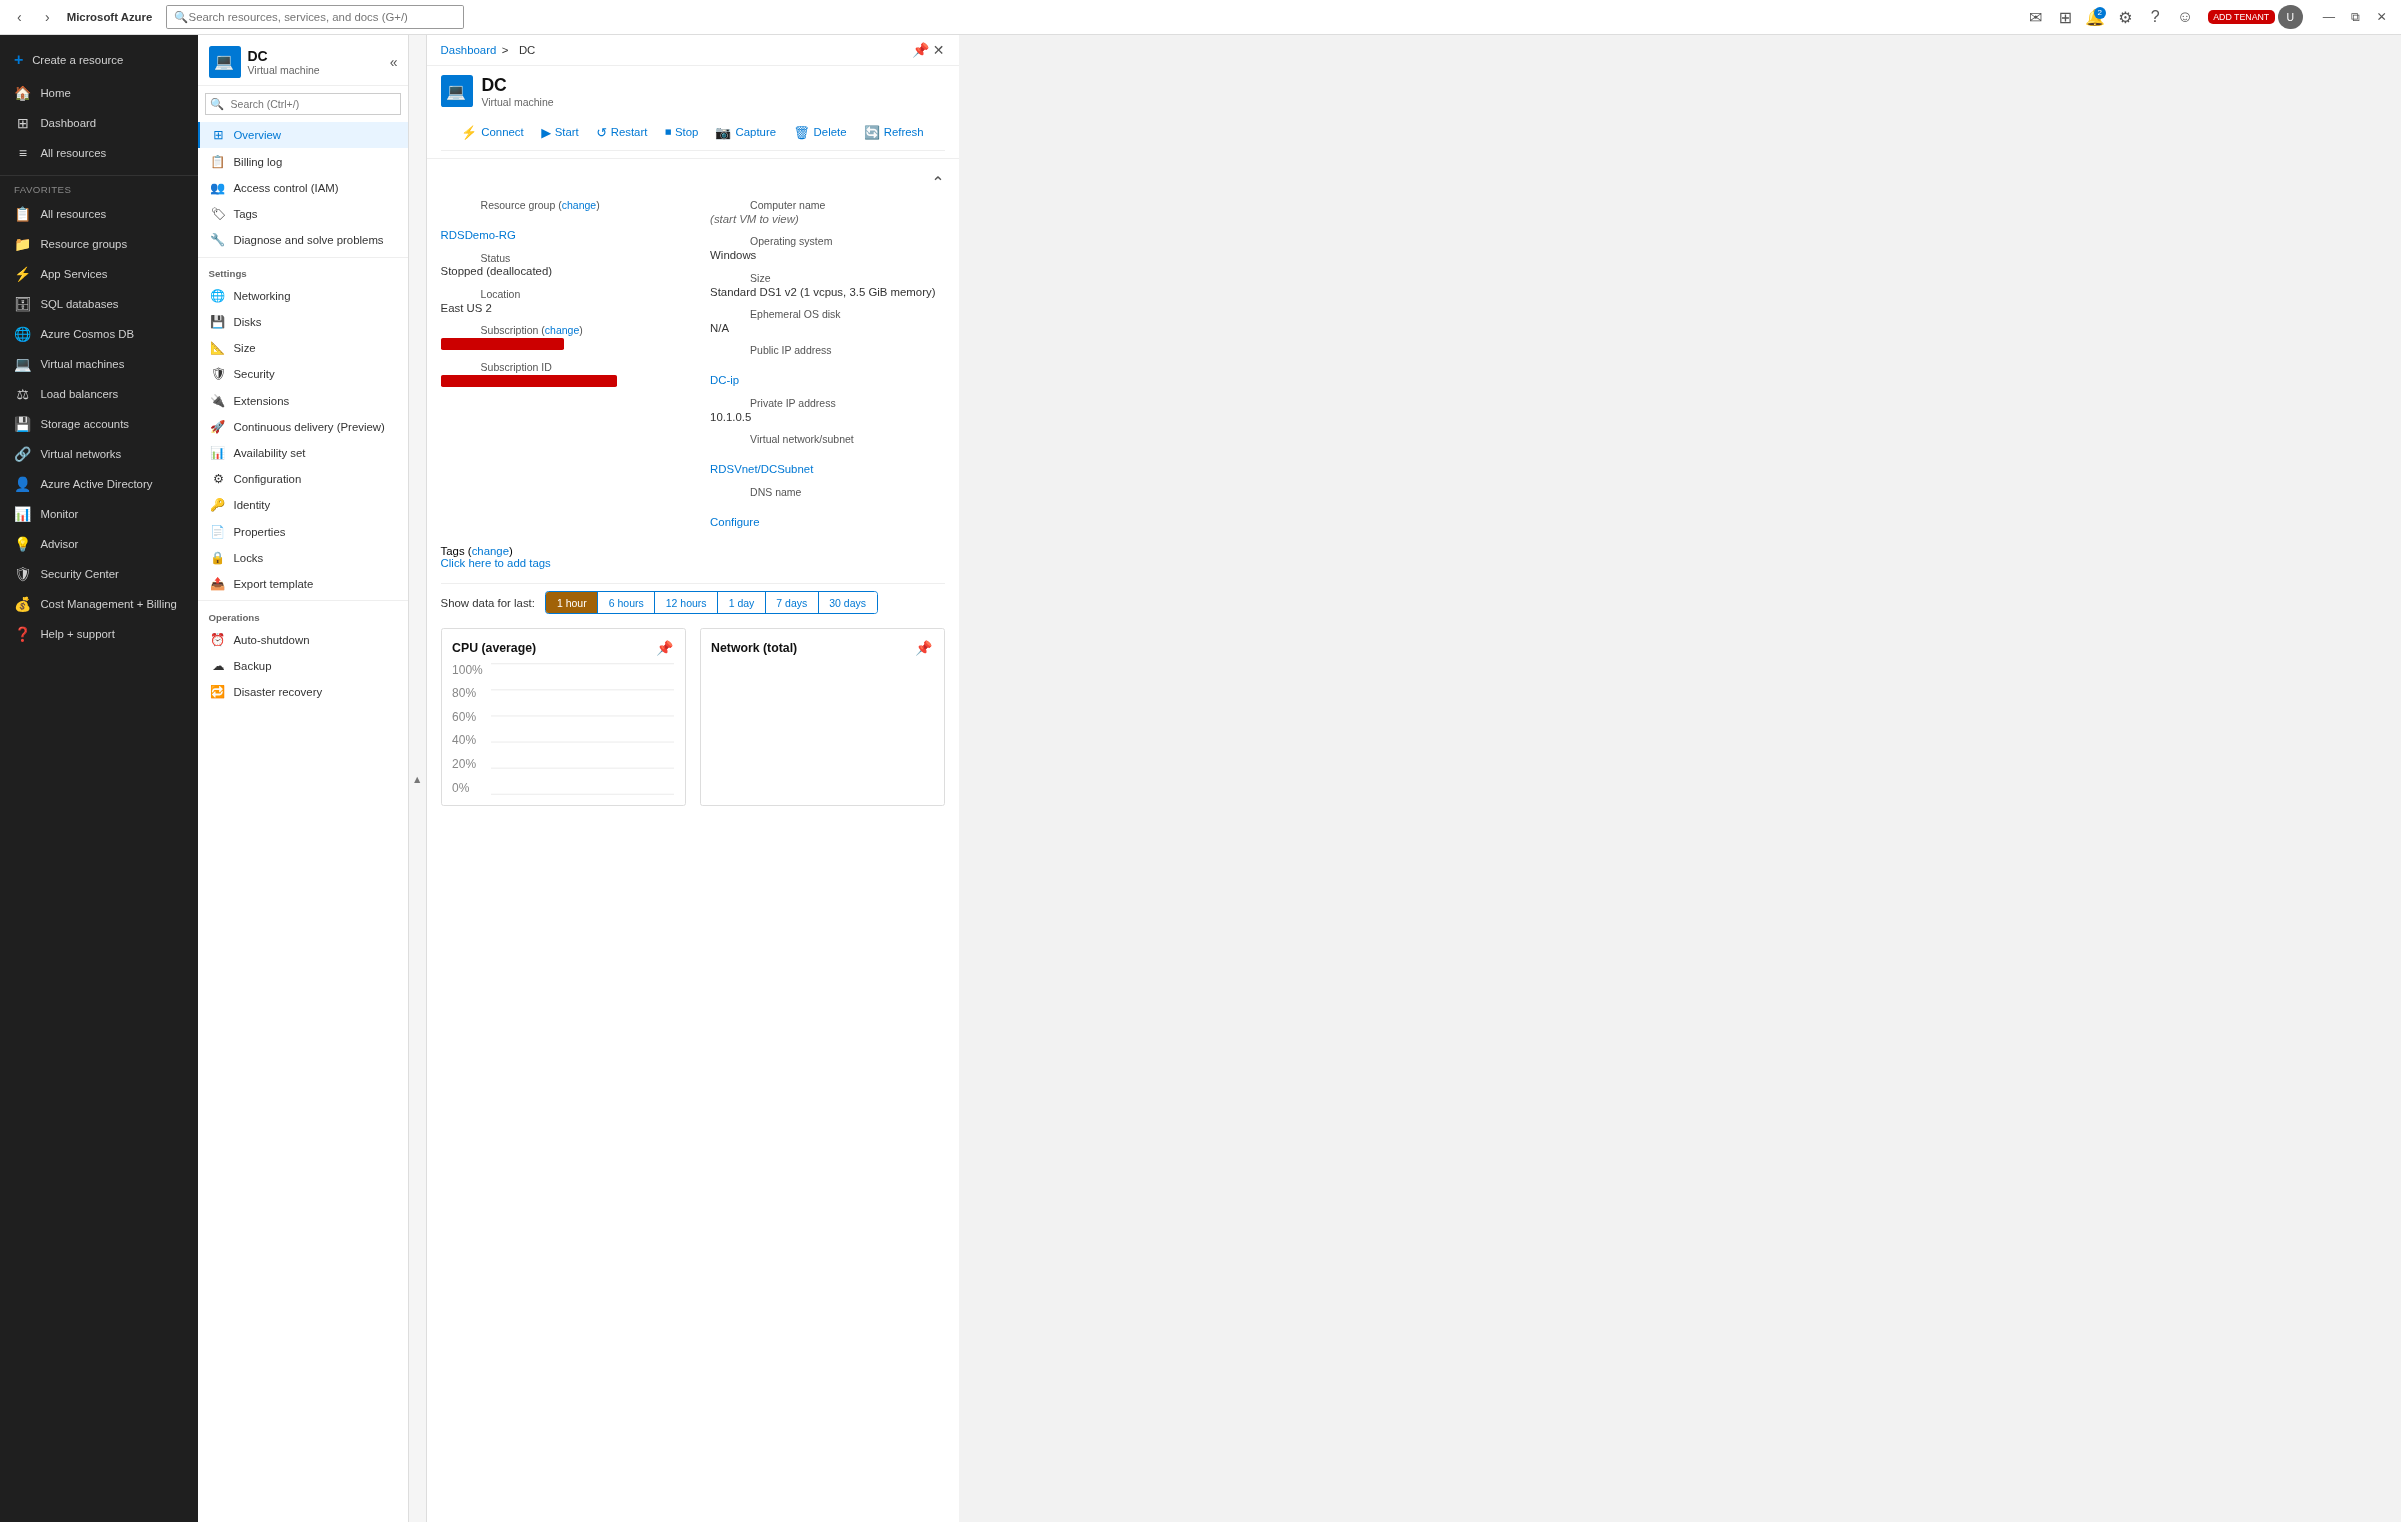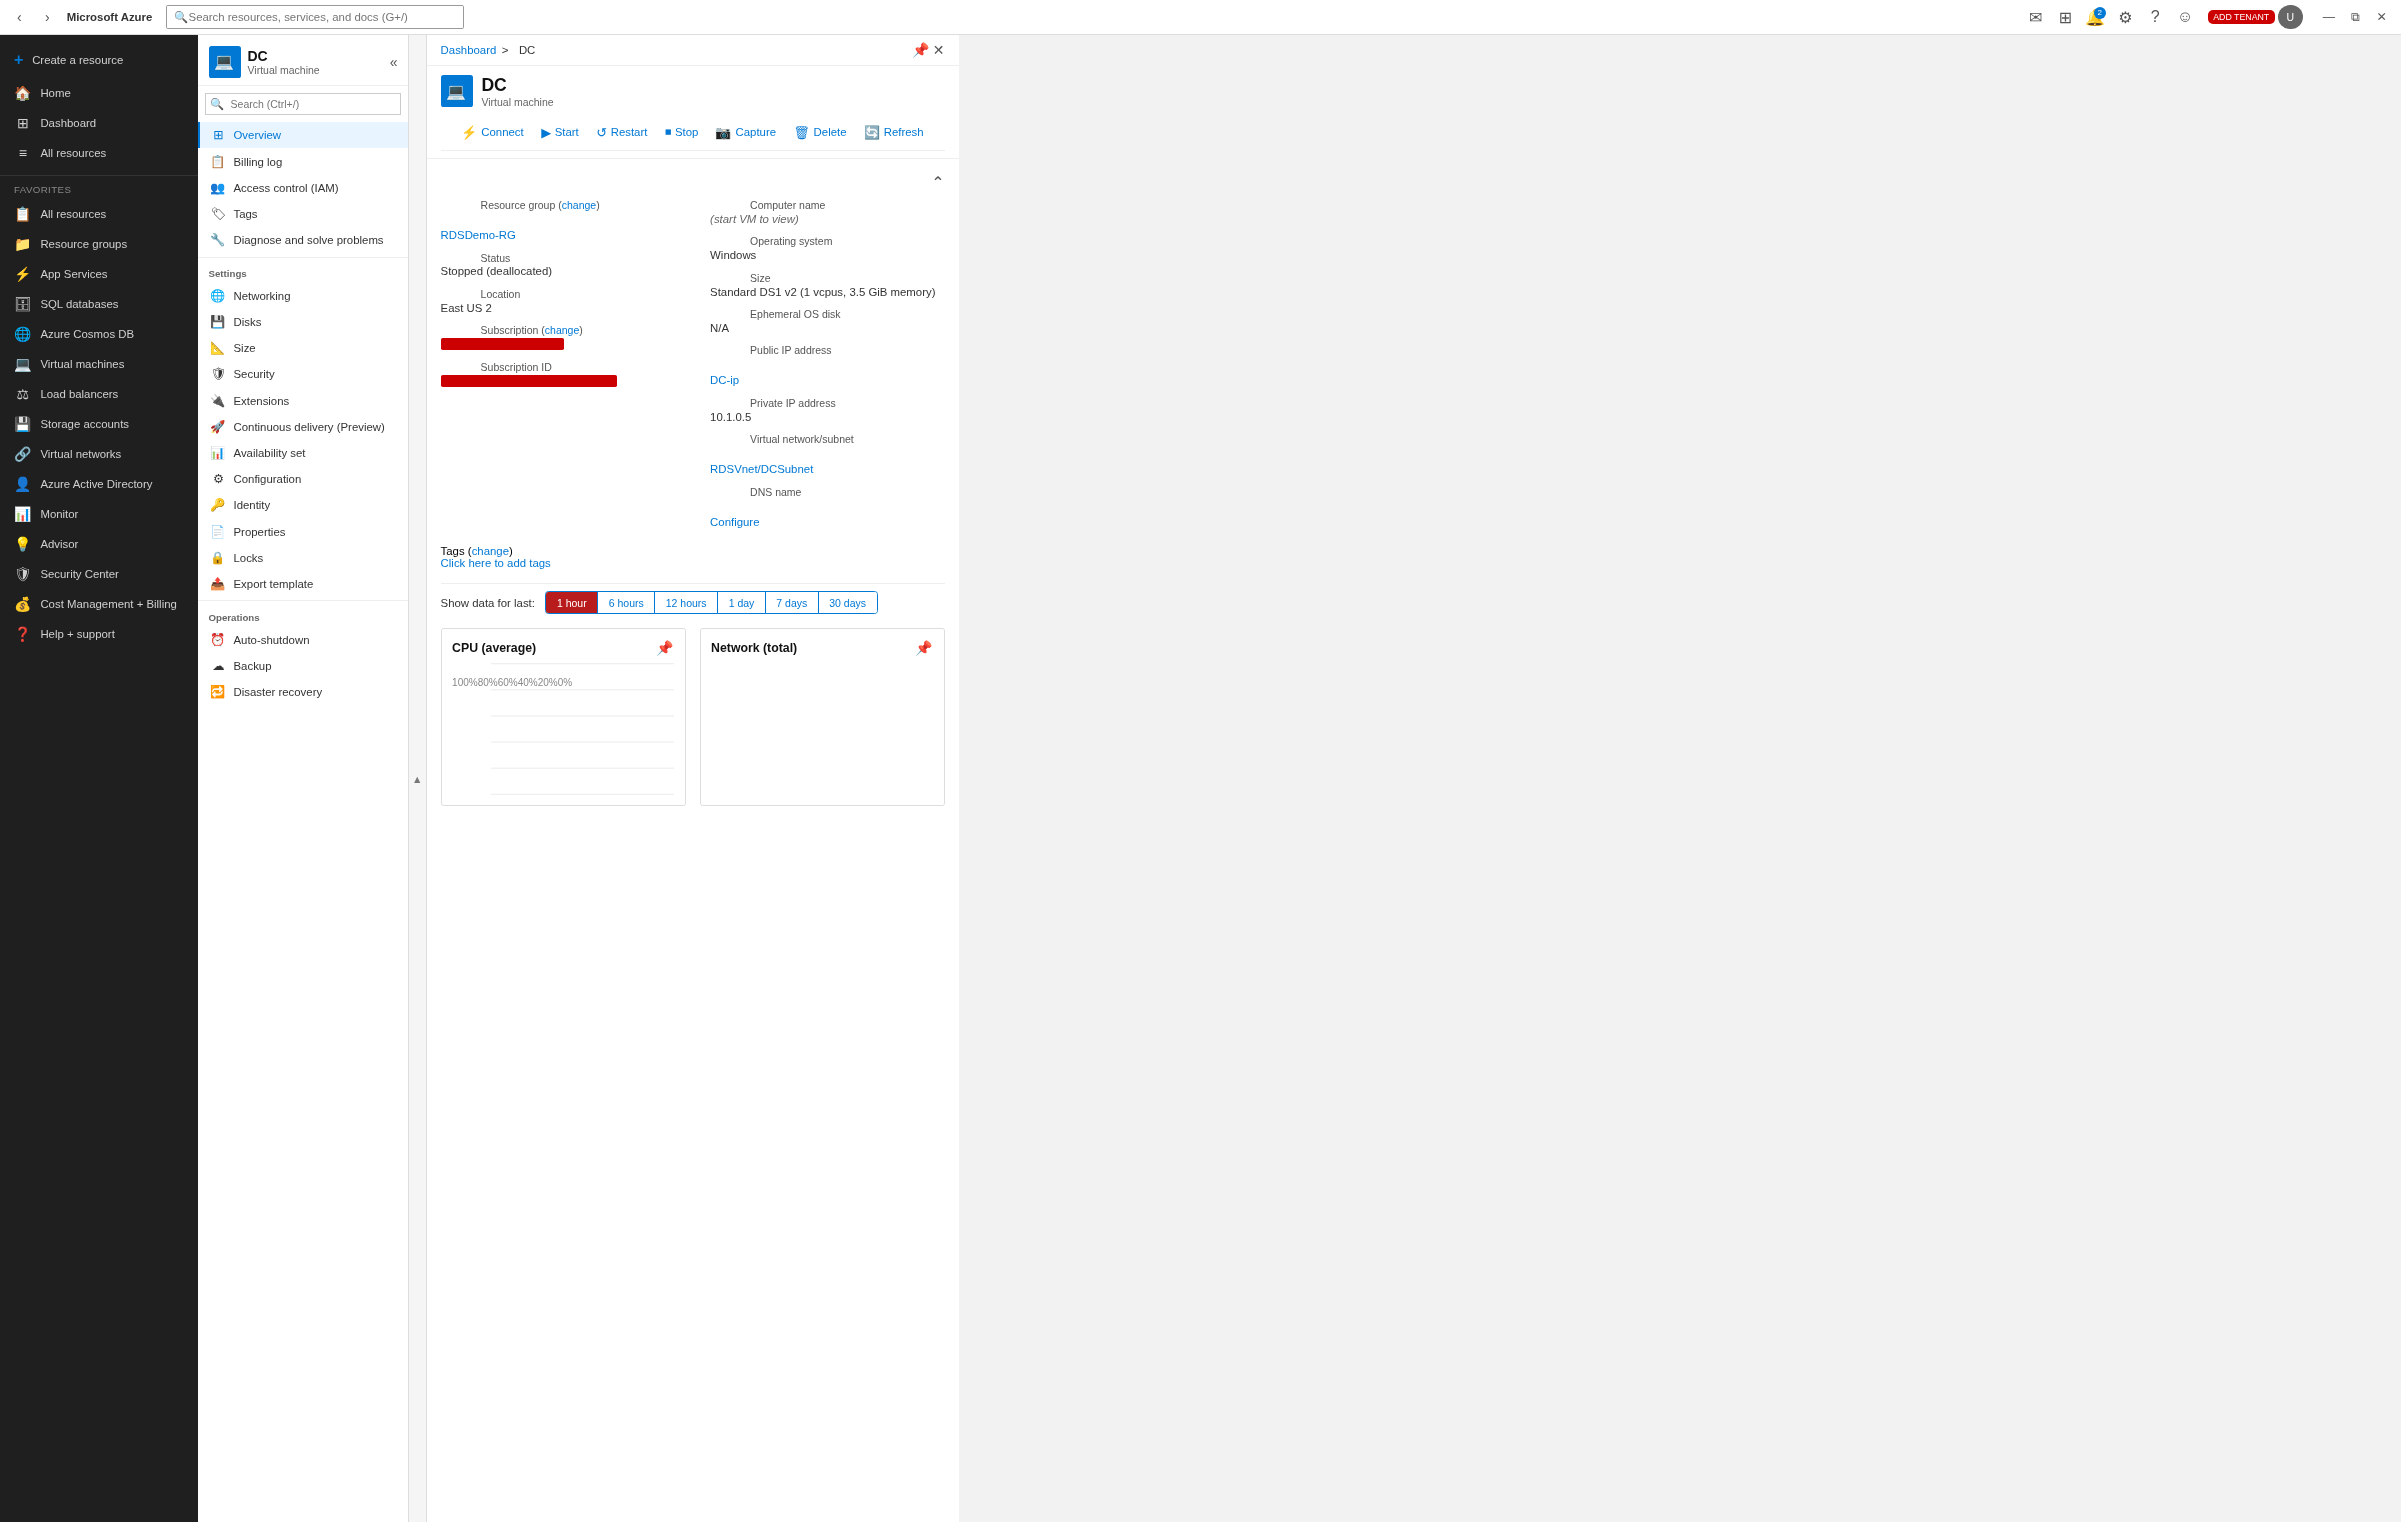--- a/index.html
+++ b/index.html
@@ -178,31 +178,31 @@
     .divider { border: none; border-top: 0.9px solid #eee; margin: 7px 0; }
 
     
     .time-selector { display: flex; align-items: center; gap: 10.5px; margin-bottom: 14px; flex-wrap: wrap; }
     .time-label { font-size: 11.4px; color: #333; }
     .time-buttons { display: flex; border: 0.9px solid #0078d4; border-radius: 3.5px; overflow: hidden; }
     .time-btn {
       padding: 4.4px 10.5px; font-size: 10.5px; cursor: pointer;
       background: #fff; border: none; color: #0078d4;
     }
-    .time-btn.active { background: #b91c1c; color: #fff; }
+    .time-btn.active { background: #a16207; color: #fff; }
     .time-btn:not(:last-child) { border-right: 0.9px solid #0078d4; }
 
     
     .charts-row { display: grid; grid-template-columns: 1fr 1fr; gap: 14px; }
     .chart-card { border: 0.9px solid #ddd; border-radius: 2.6px; padding: 10.5px; background: #fff; }
     .chart-header { display: flex; align-items: center; justify-content: space-between; margin-bottom: 7px; gap: 44px; }
     .chart-title { font-size: 12.3px; font-weight: 600; color: #111; }
     .chart-pin { background: none; border: none; cursor: pointer; font-size: 14px; color: #555; }
     .chart-area { position: relative; height: 132px; }
-    .chart-y-labels { position: absolute; left: 0; top: 0; bottom: 0; display: flex; flex-direction: row; justify-content: space-between; font-size: 10px; color: #888; width: 35px; margin-top: 14px; }
+    .chart-y-labels { position: absolute; left: 0; top: 0; bottom: 0; display: flex; flex-direction: column; justify-content: space-between; font-size: 12px; color: #888; width: 35px; }
 
     
     .collapse-section { display: flex; justify-content: flex-end; margin-bottom: 7px; }
     .collapse-btn { background: none; border: none; cursor: pointer; font-size: 16px; color: #555; }
   </style>
 </head>
 <body>
 
 <div class="titlebar">
   <div class="titlebar-nav">

